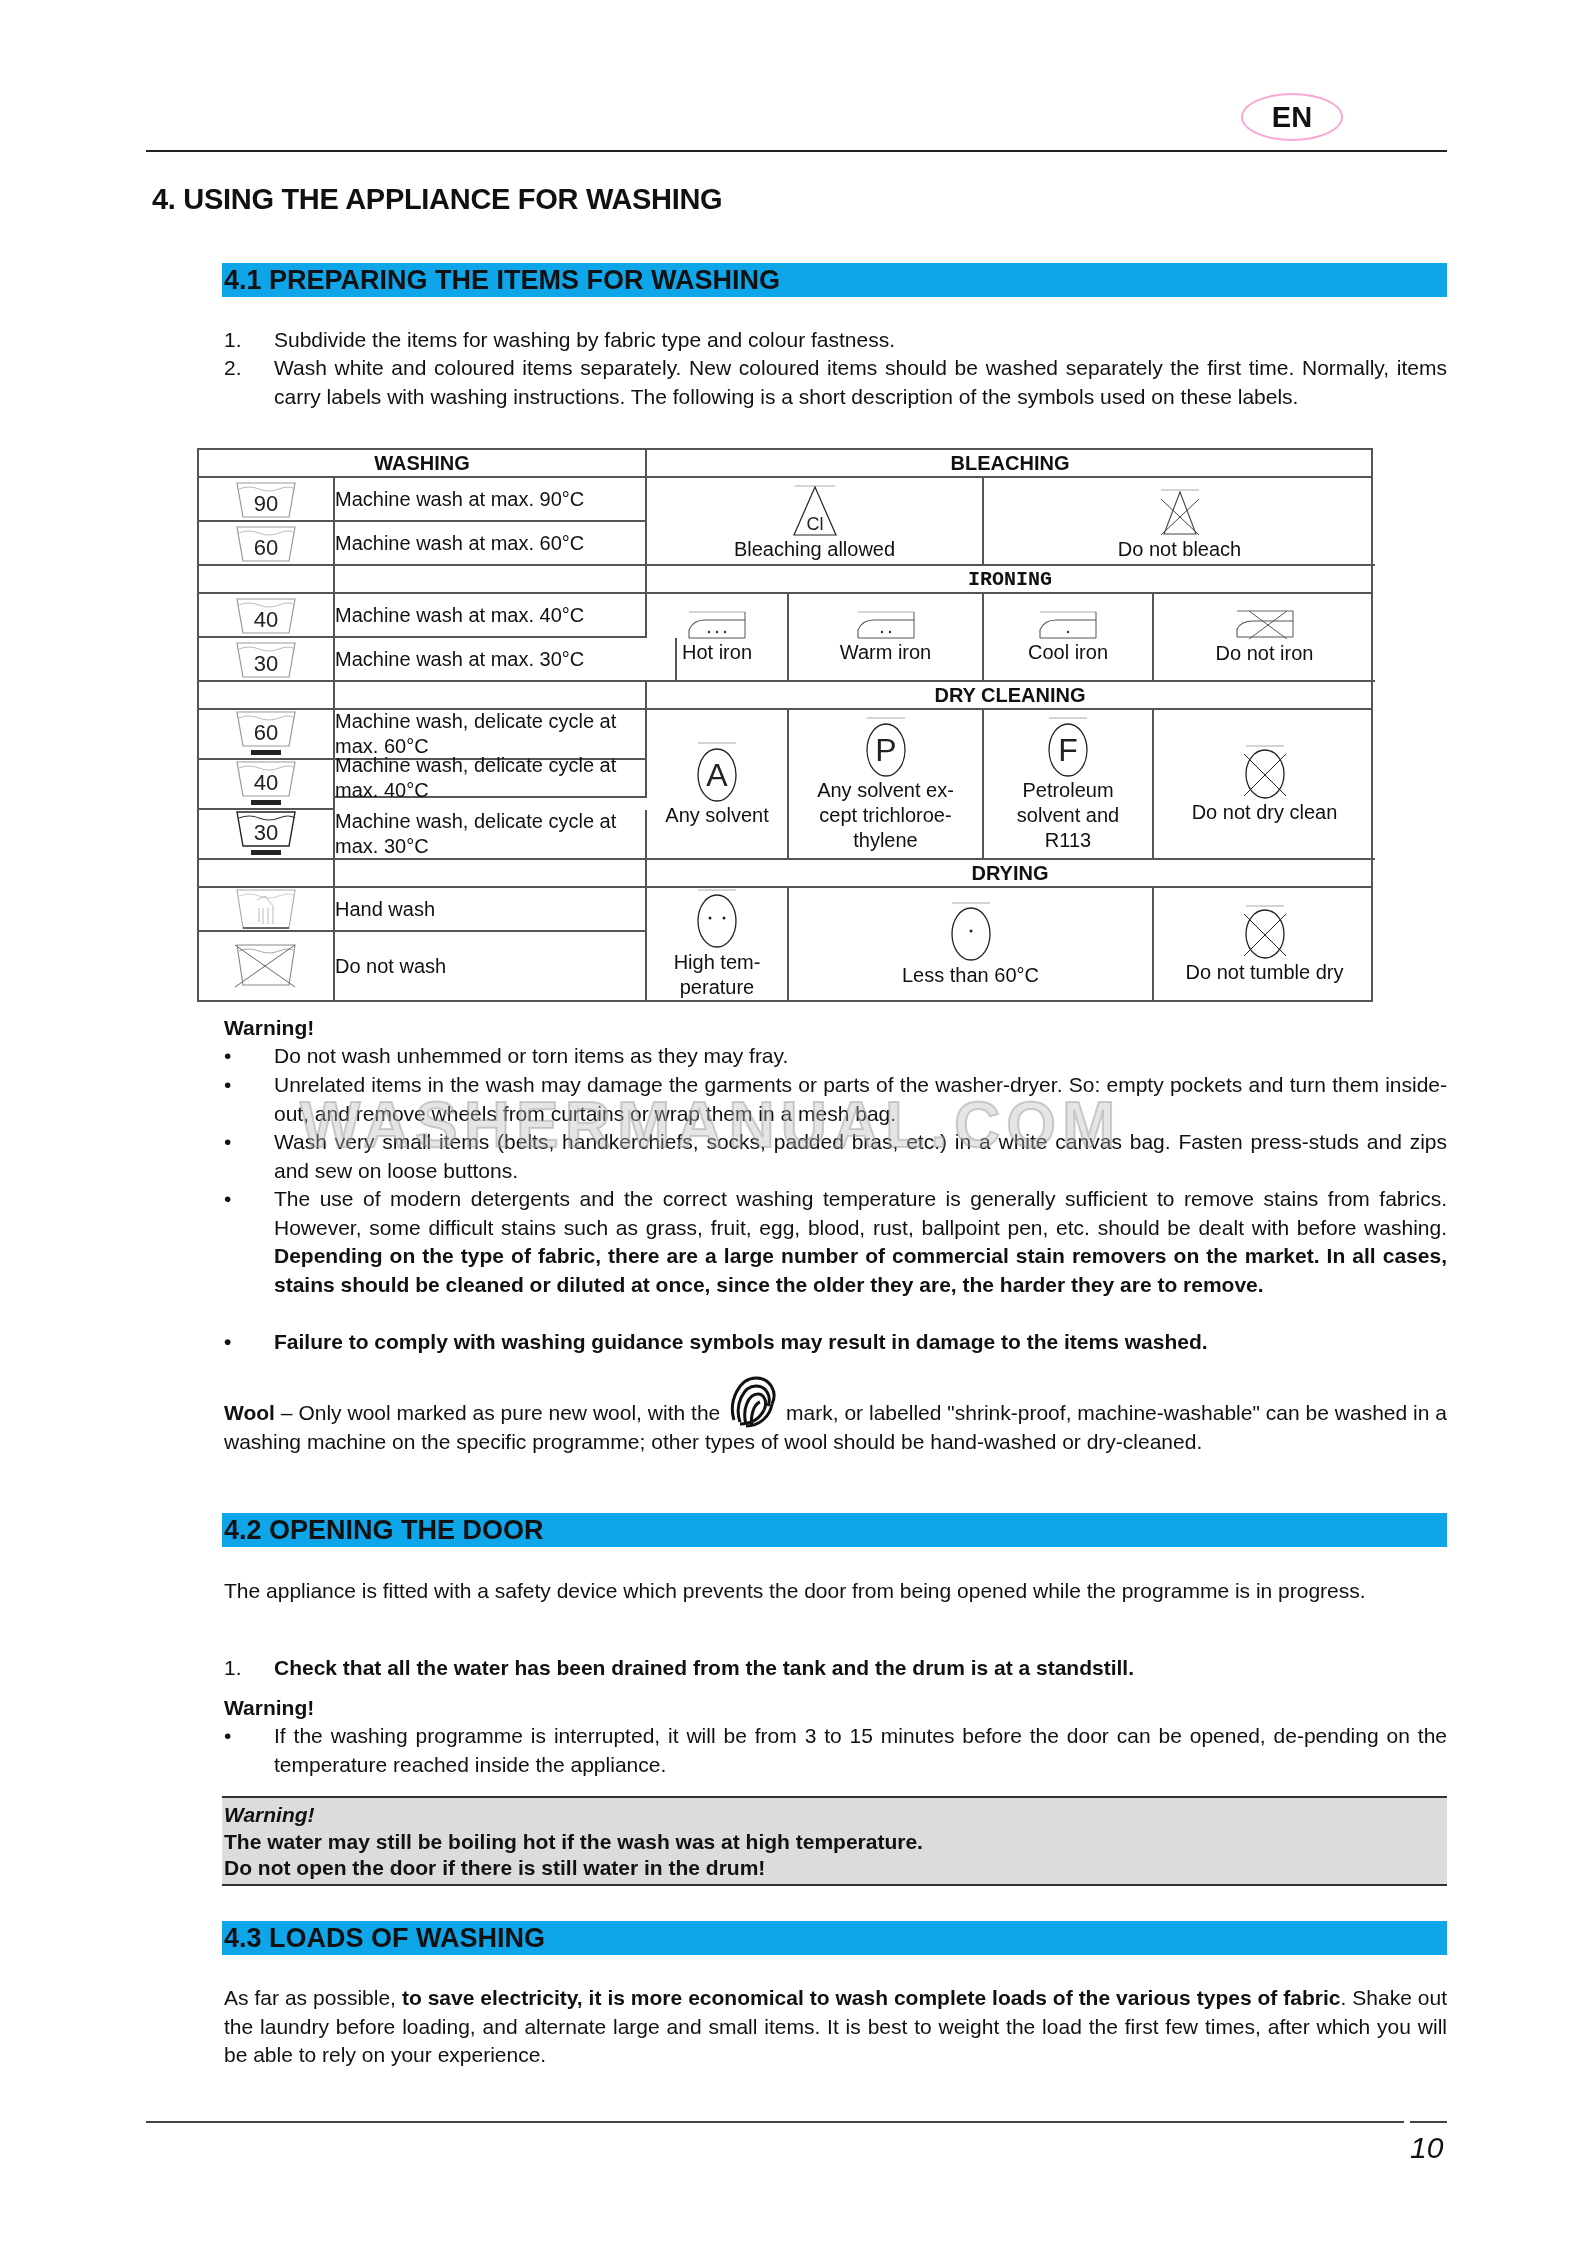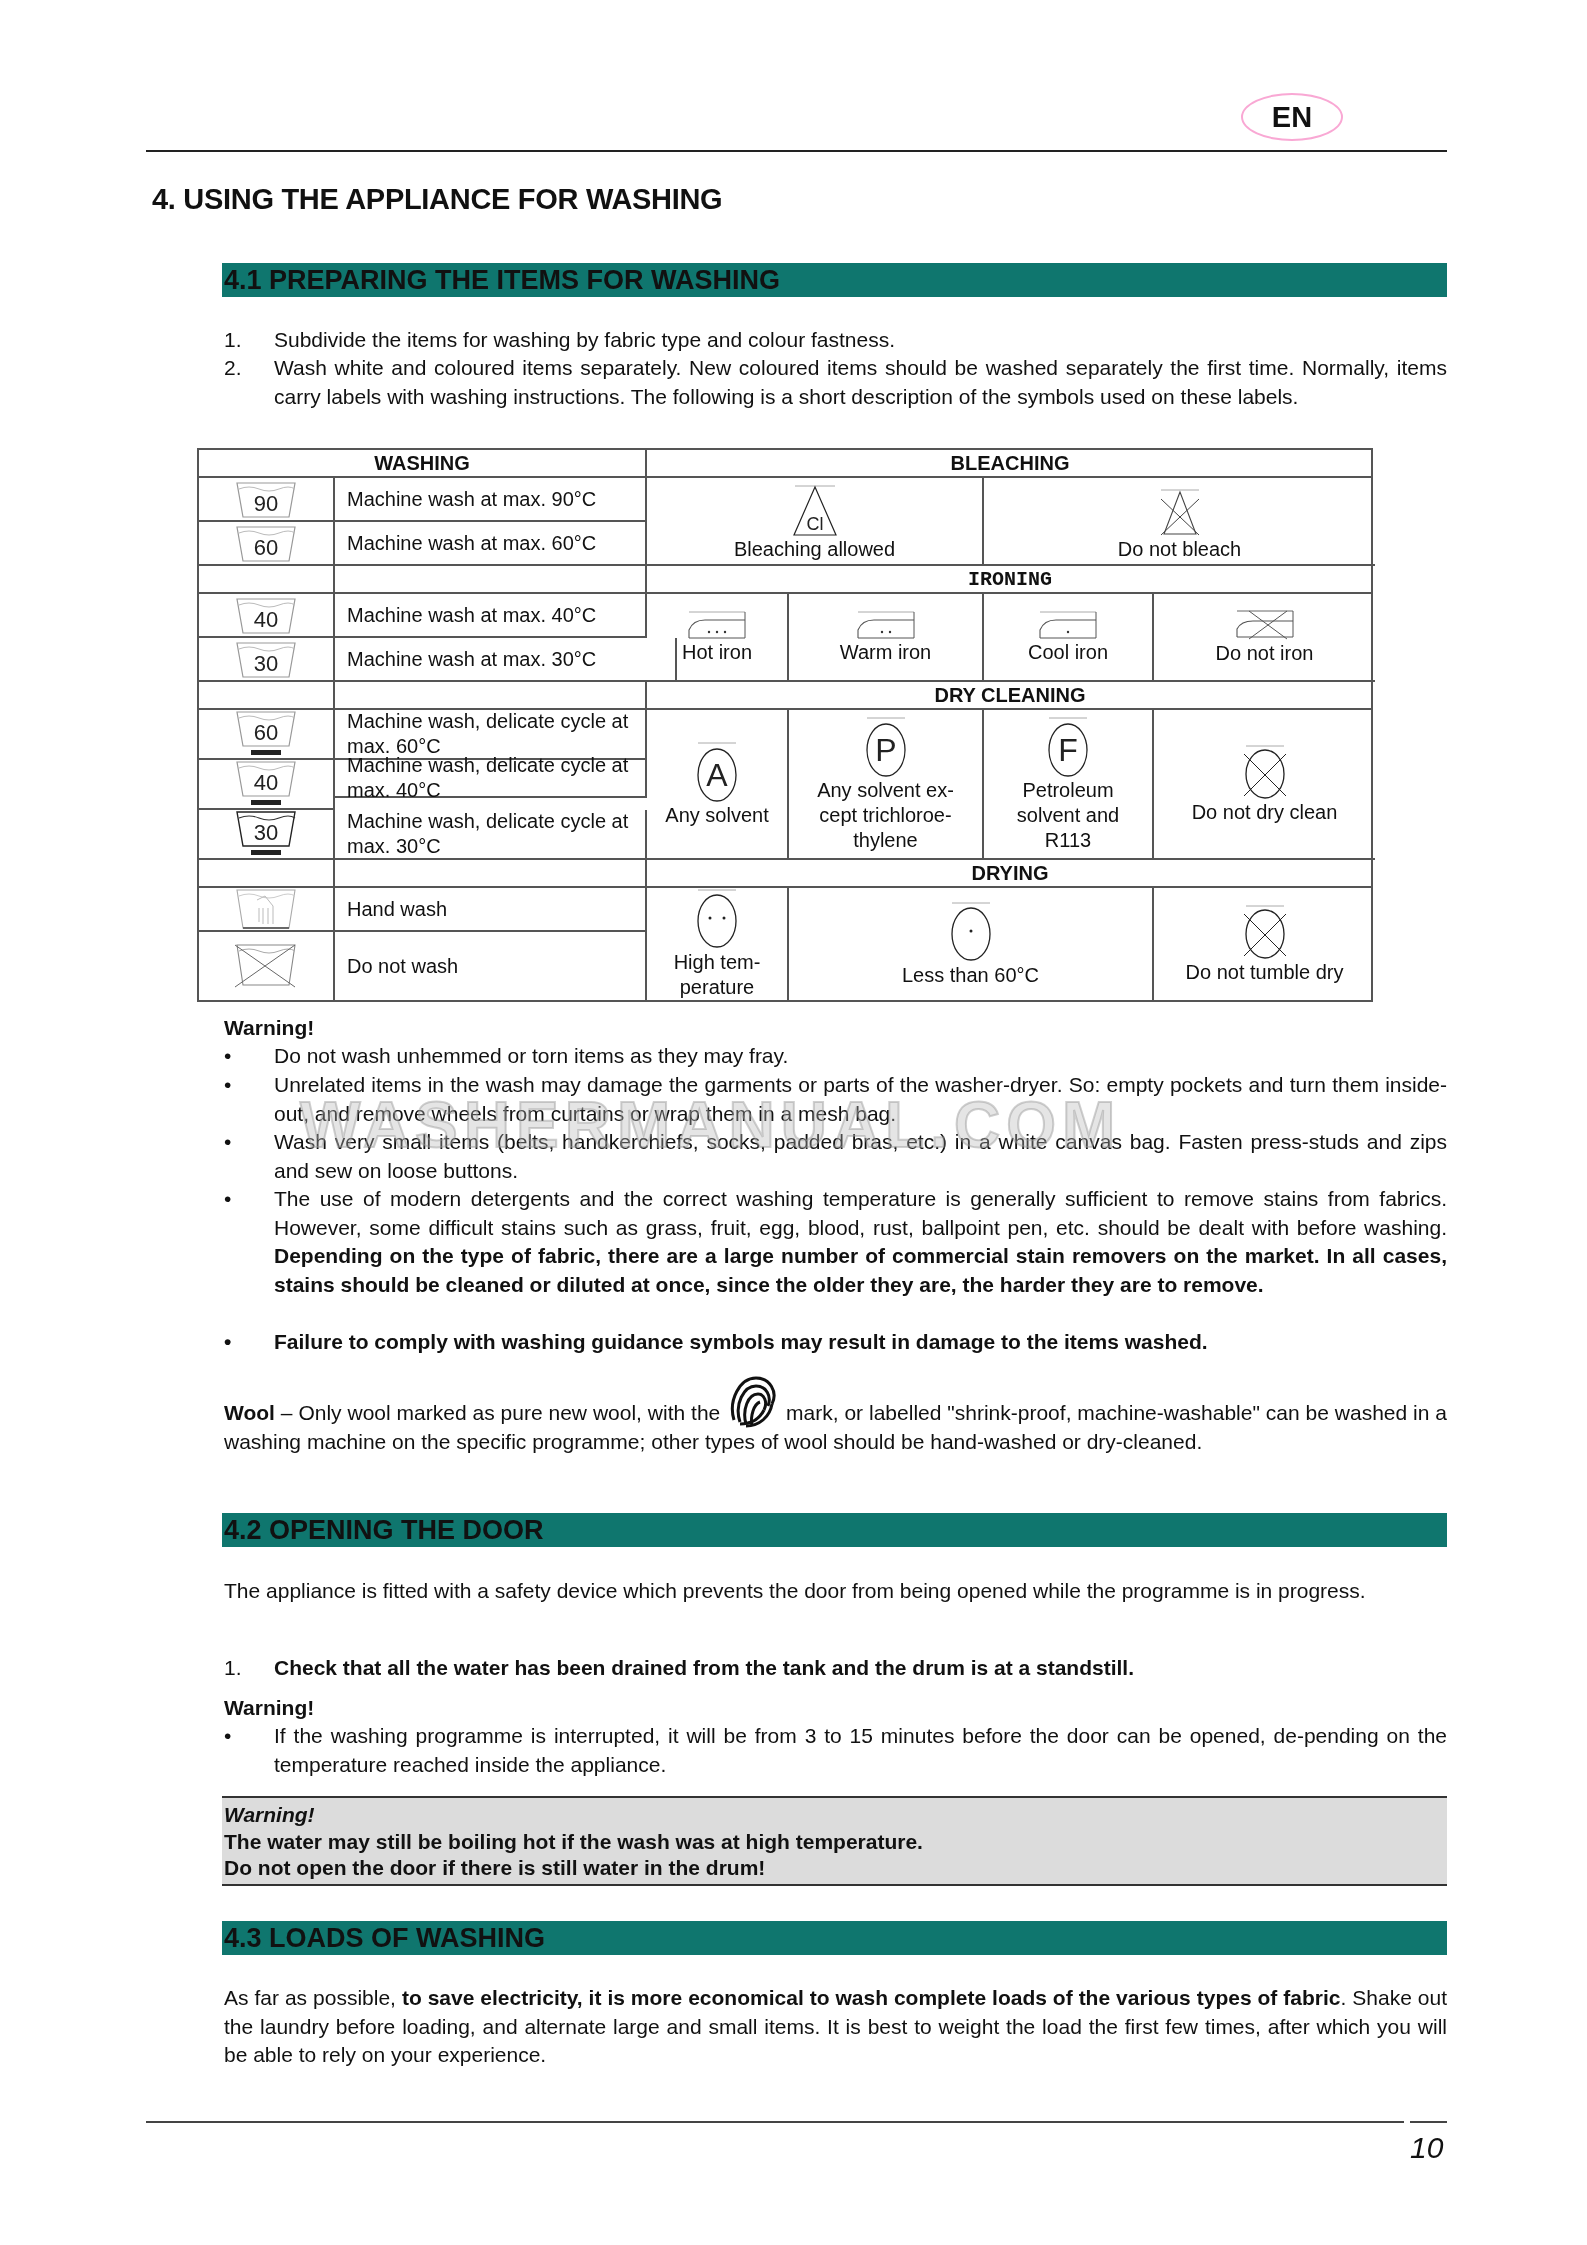--- a/index.html
+++ b/index.html
@@ -4,35 +4,35 @@
 <style>
   * { box-sizing: border-box; margin: 0; padding: 0; }
   html, body { width: 1587px; height: 2245px; background: #ffffff; }
   body { position: relative; font-family: "Liberation Sans", sans-serif; color: #111; overflow: hidden; }
 
   .lang-badge { position: absolute; left: 1241px; top: 93px; width: 102px; height: 48px; border: 2px solid #f9a8d4; border-radius: 50%; display: flex; align-items: center; justify-content: center; font-weight: bold; font-size: 29px; }
   .top-rule { position: absolute; left: 146px; top: 150px; width: 1301px; height: 2px; background: #222; }
 
   .chapter-title { position: absolute; left: 152px; top: 183px; font-size: 29px; font-weight: bold; letter-spacing: -0.3px; }
 
-  .section-bar { position: absolute; left: 222px; width: 1225px; height: 34px; background: #0f766e; padding-left: 2px; }
+  .section-bar { position: absolute; left: 222px; width: 1225px; height: 34px; background: #0ea5e9; padding-left: 2px; }
   .section-bar span { font-size: 27px; font-weight: bold; line-height: 34px; }
 
   .txt { position: absolute; font-size: 21px; line-height: 28.5px; }
   .para { position: absolute; left: 224px; width: 1223px; font-size: 21px; line-height: 28.5px; text-align: justify; }
   .li { position: absolute; left: 224px; width: 1223px; font-size: 21px; line-height: 28.5px; text-align: justify; }
   .li .mk { position: absolute; left: 0; top: 0; }
   .li .tx { display: block; margin-left: 50px; }
   .b { font-weight: bold; }
 
   
   .sym-table { position: absolute; left: 197px; top: 448px; width: 1176px; height: 554px; border: 2px solid #555; }
   .cell { position: absolute; border-right: 2px solid #555; border-bottom: 2px solid #555; font-size: 20px; }
   .hdr { font-weight: bold; font-size: 20px; display: flex; align-items: center; justify-content: center; }
-  .desc { display: flex; align-items: center; padding-left: 12px; line-height: 25px; }
+  .desc { display: flex; align-items: center; line-height: 25px; }
   .ctr { display: flex; flex-direction: column; align-items: center; justify-content: center; text-align: center; line-height: 25px; }
   .icon svg { display: block; }
 
   .watermark { position: absolute; left: 300px; top: 1088px; font-size: 64px; font-weight: bold; color: rgba(180,180,180,0.35); letter-spacing: 6px; -webkit-text-stroke: 2px rgba(150,150,150,0.45); }
 
   .warn-box { position: absolute; left: 222px; top: 1796px; width: 1225px; height: 90px; background: #dcdcdc; border-top: 2px solid #333; border-bottom: 2px solid #333; padding: 4px 2px; font-size: 21px; line-height: 26.5px; }
 
   .bottom-rule { position: absolute; left: 146px; top: 2121px; width: 1258px; height: 2px; background: #444; }
   .bottom-rule2 { position: absolute; left: 1410px; top: 2121px; width: 37px; height: 2px; background: #444; }
   .page-num { position: absolute; left: 1410px; top: 2131px; font-size: 30px; font-style: italic; }

